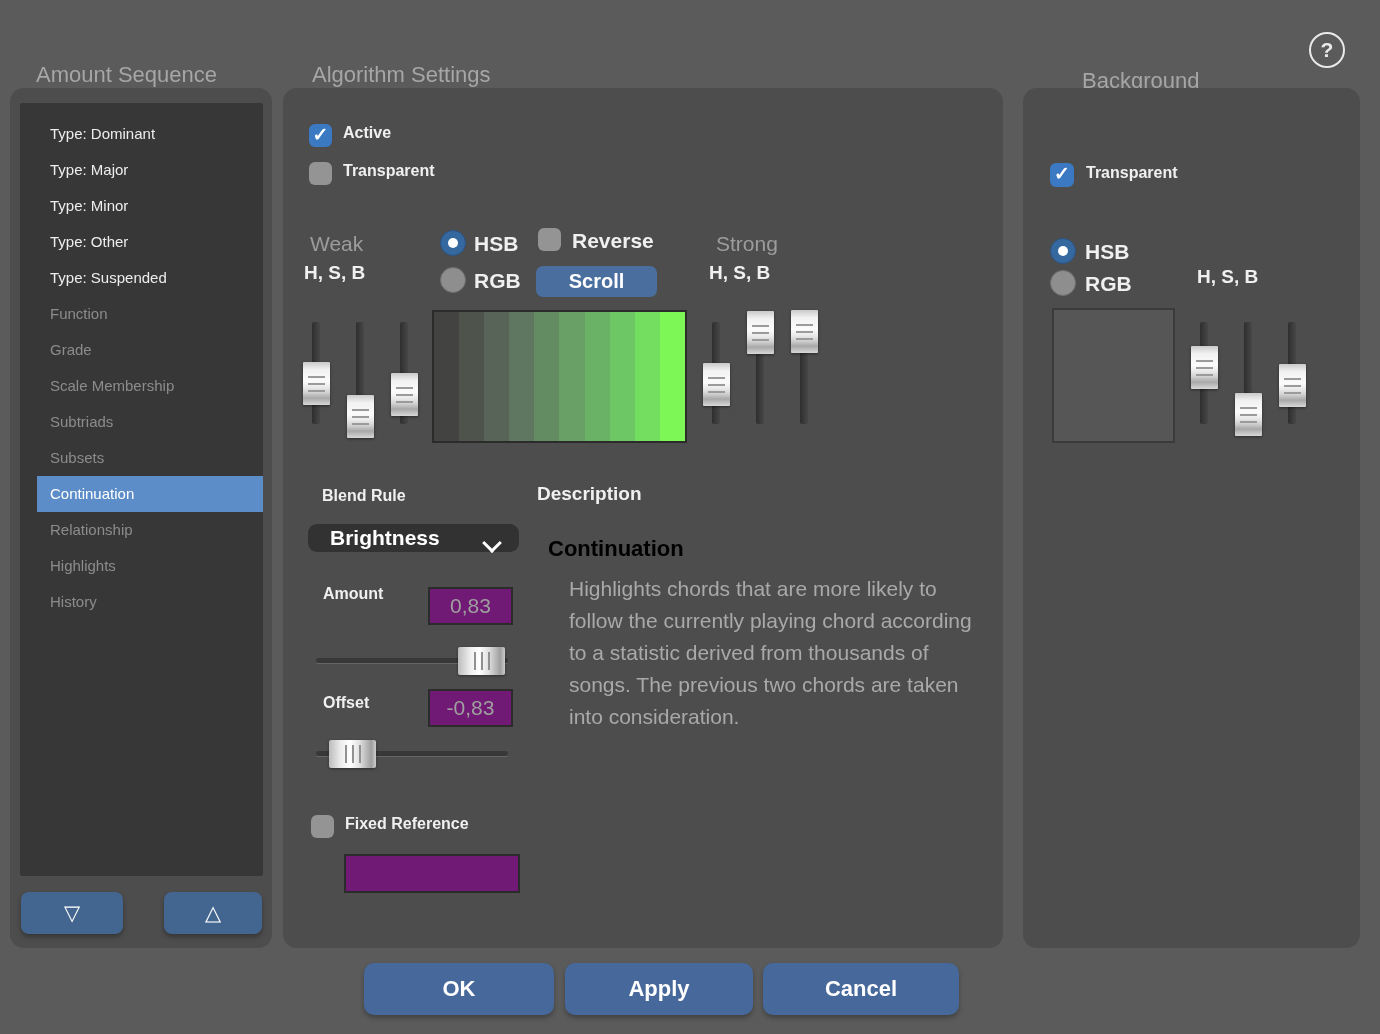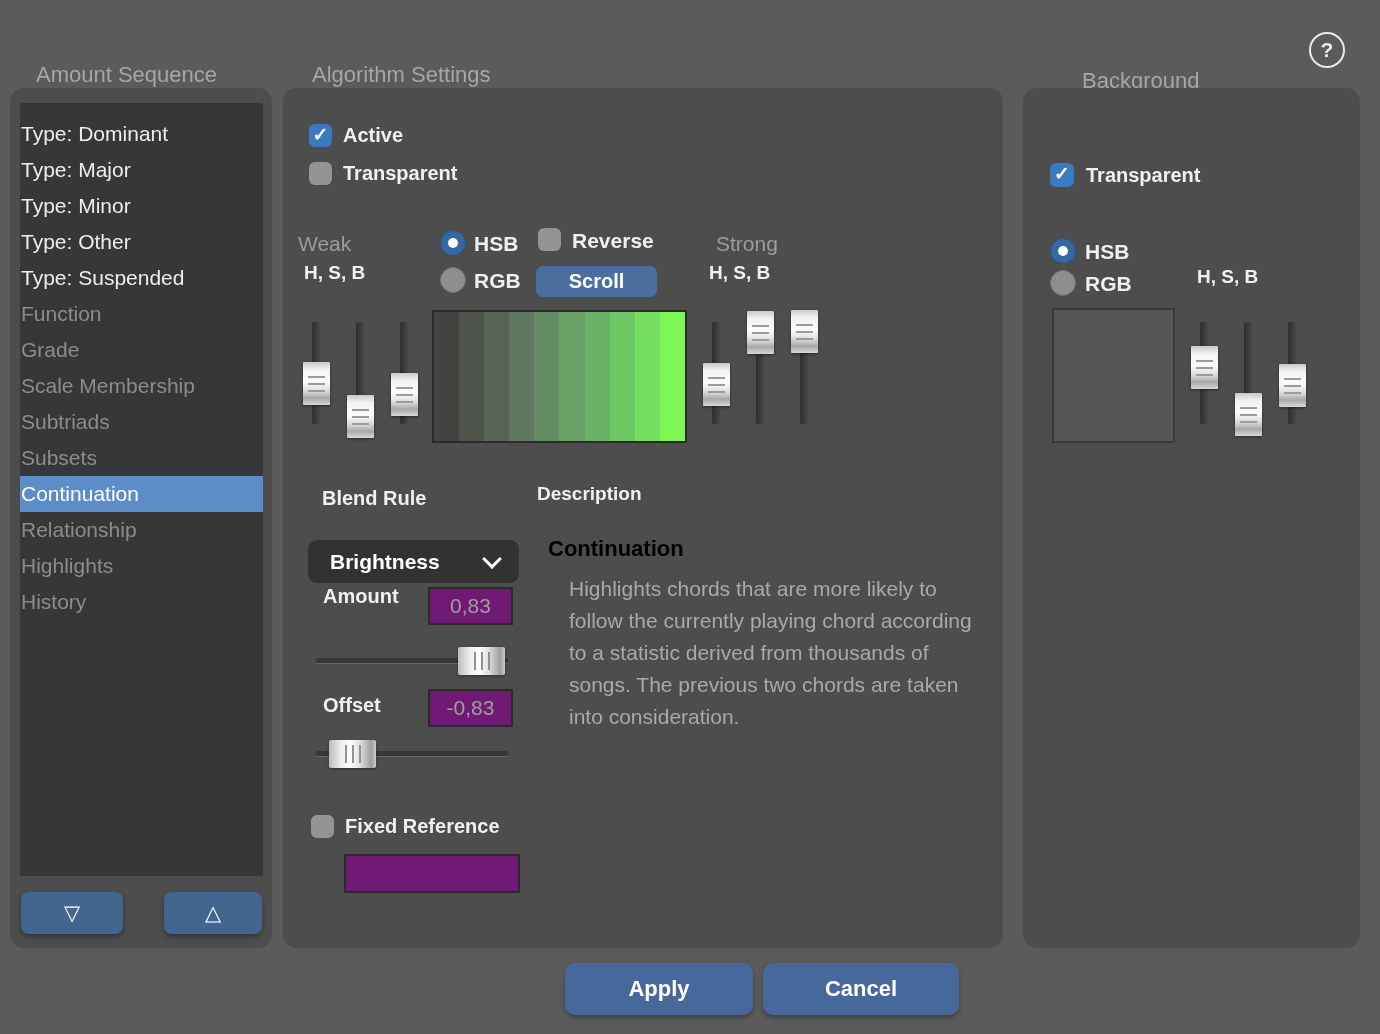--- a/index.html
+++ b/index.html
@@ -1,26 +1,26 @@
 <!DOCTYPE html>
 <html><head>
 <meta charset="utf-8">
 <style>
   html,body{margin:0;padding:0;background:#5b5b5b;}
   .stage{position:relative;width:1380px;height:1034px;background:#5b5b5b;
          font-family:"Liberation Sans",sans-serif;overflow:hidden;}
   .panel{position:absolute;background:#4d4d4d;border-radius:14px;}
   .hdr{position:absolute;color:#a6a6a6;font-size:22px;font-weight:500;white-space:nowrap;}
-  .lbl{position:absolute;color:#f0f0f0;font-size:20px;font-weight:600;white-space:nowrap;}
+  .lbl{position:absolute;color:#f0f0f0;font-size:16px;font-weight:600;white-space:nowrap;}
   .lbl.big{font-size:21px;}
   .lbl.gray{color:#9c9c9c;font-weight:500;font-size:21px;}
   .lbl.sub{font-size:19px;}
   .listbox{position:absolute;left:20px;top:103px;width:243px;height:773px;background:#373737;
            border-radius:2px;padding-top:13px;box-sizing:border-box;overflow:hidden;}
-  .list-item{height:36px;line-height:36px;padding-left:1px;font-size:21px;color:#ededed;}
+  .list-item{height:36px;line-height:36px;padding-left:13px;font-size:15px;color:#ededed;margin-left:17px;}
   .list-item.dim{color:#8c8c8c;}
   .list-item.selected{background:#5d8dc8;color:#ffffff;font-weight:500;}
   .btn{position:absolute;background:#47689a;border-radius:10px;color:#fff;border:none;
        font-family:inherit;font-size:22px;font-weight:700;text-align:right;
        box-shadow:0 3px 5px rgba(0,0,0,.28);display:flex;align-items:center;justify-content:center;cursor:default;}
   .btn.arrow{background:#436690;border-radius:8px;font-size:21px;font-weight:400;box-shadow:0 3px 5px rgba(0,0,0,.3);}
   .btn.scroll{background:#4a6e9e;border-radius:7px;font-size:20px;font-weight:600;box-shadow:none;}
   .checkbox{position:absolute;width:23px;height:23px;border-radius:6px;background:#949494;}
   .checkbox.checked{background:#3b79c2;}
   .checkbox.checked::after{content:"✓";position:absolute;left:0;right:0;top:-1px;text-align:center;
@@ -94,21 +94,21 @@
       <div class="list-item dim">History</div>
     </div>
   <button class="btn arrow" style="left:21px;top:892px;width:102px;height:42px;">▽</button>
   <button class="btn arrow" style="left:164px;top:892px;width:98px;height:42px;">△</button>
 
   <span class="checkbox checked" style="left:309px;top:124px;"></span>
   <span class="lbl" style="left:343px;top:124px;">Active</span>
   <span class="checkbox" style="left:309px;top:162px;"></span>
   <span class="lbl" style="left:343px;top:162px;">Transparent</span>
 
-  <span class="lbl gray" style="left:298px;top:232px;">Weak</span>
+  <span class="lbl gray" style="left:310px;top:232px;">Weak</span>
   <span class="lbl sub" style="left:304px;top:262px;">H, S, B</span>
   <span class="lbl gray" style="left:716px;top:232px;">Strong</span>
   <span class="lbl sub" style="left:709px;top:262px;">H, S, B</span>
 
   <span class="radio checked" style="left:440px;top:230px;"></span>
   <span class="lbl big" style="left:474px;top:232px;">HSB</span>
   <span class="radio" style="left:440px;top:267px;"></span>
   <span class="lbl big" style="left:474px;top:269px;">RGB</span>
 
   <span class="checkbox" style="left:538px;top:228px;"></span>
@@ -163,21 +163,21 @@
       </div>
       <div class="vcell" style="left: 88px;">
         <div class="vtrack"></div>
         <div class="vthumb" style="top:-12.3px">
           <div class="vgrip"></div>
         </div>
       </div>
     </div>
 
   <span class="lbl" style="left:322px;top:487px;">Blend Rule</span>
-  <div class="dropdown" style="left:308px;top:540px;width:211px;height:43px;">
+  <div class="dropdown" style="left:308px;top:524px;width:211px;height:28px;">
     <span>Brightness</span>
     <span class="chev"></span>
   </div>
 
   <span class="lbl" style="left:323px;top:585px;">Amount</span>
   <div class="field" style="left:428px;top:587px;width:85px;height:38px;">0,83</div>
   <div class="hslider" style="left:316px;top:647px;width:192px;">
     <div class="htrack"></div>
     <div class="hthumb" style="left: 141.6px;">
       <div class="hgrip"></div>
@@ -223,15 +223,16 @@
         </div>
       </div>
       <div class="vcell" style="left: 88px;">
         <div class="vtrack"></div>
         <div class="vthumb" style="top:41.7px">
           <div class="vgrip"></div>
         </div>
       </div>
     </div>
 
+  <button class="btn" style="left:364px;top:963px;width:190px;height:52px;">OK</button>
   <button class="btn" style="left:565px;top:963px;width:188px;height:52px;">Apply</button>
   <button class="btn" style="left:763px;top:963px;width:196px;height:52px;">Cancel</button>
 </div>
 
 </body></html>

